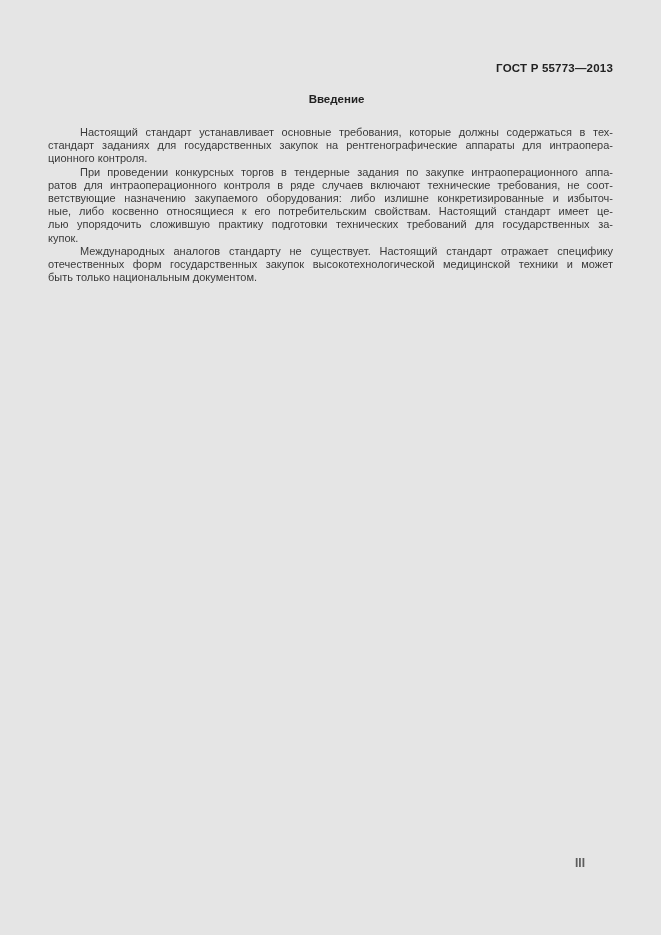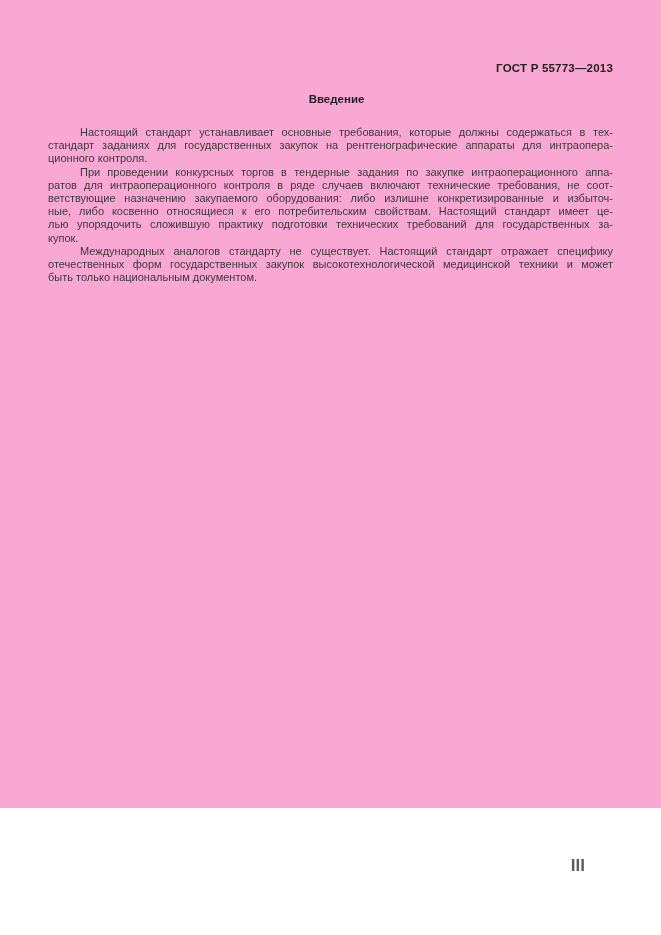--- a/index.html
+++ b/index.html
@@ -12,22 +12,22 @@
     height: 935px;
     position: relative;
     font-family: "Liberation Sans", sans-serif;
     overflow: hidden;
   }
   .page {
     position: absolute;
     top: 0;
     left: 0;
     width: 661px;
-    height: 808px;
-    background: #f9a8d4;
+    height: 935px;
+    background: #e5e5e5;
   }
   .doc-code {
     position: absolute;
     top: 62px;
     left: 48px;
     width: 565px;
     text-align: right;
     font-size: 11.5px;
     font-weight: bold;
     color: #222222;
@@ -63,21 +63,21 @@
   }
   .line.last {
     text-align-last: left;
   }
   .page-number {
     position: absolute;
     top: 856px;
     left: 48px;
     width: 537px;
     text-align: right;
-    font-size: 17px;
+    font-size: 12px;
     font-weight: bold;
     color: #5d5d5d;
   }
 </style>
 </head>
 <body>
 
 <div class="page">
   <div class="doc-code">ГОСТ Р 55773—2013</div>
 

